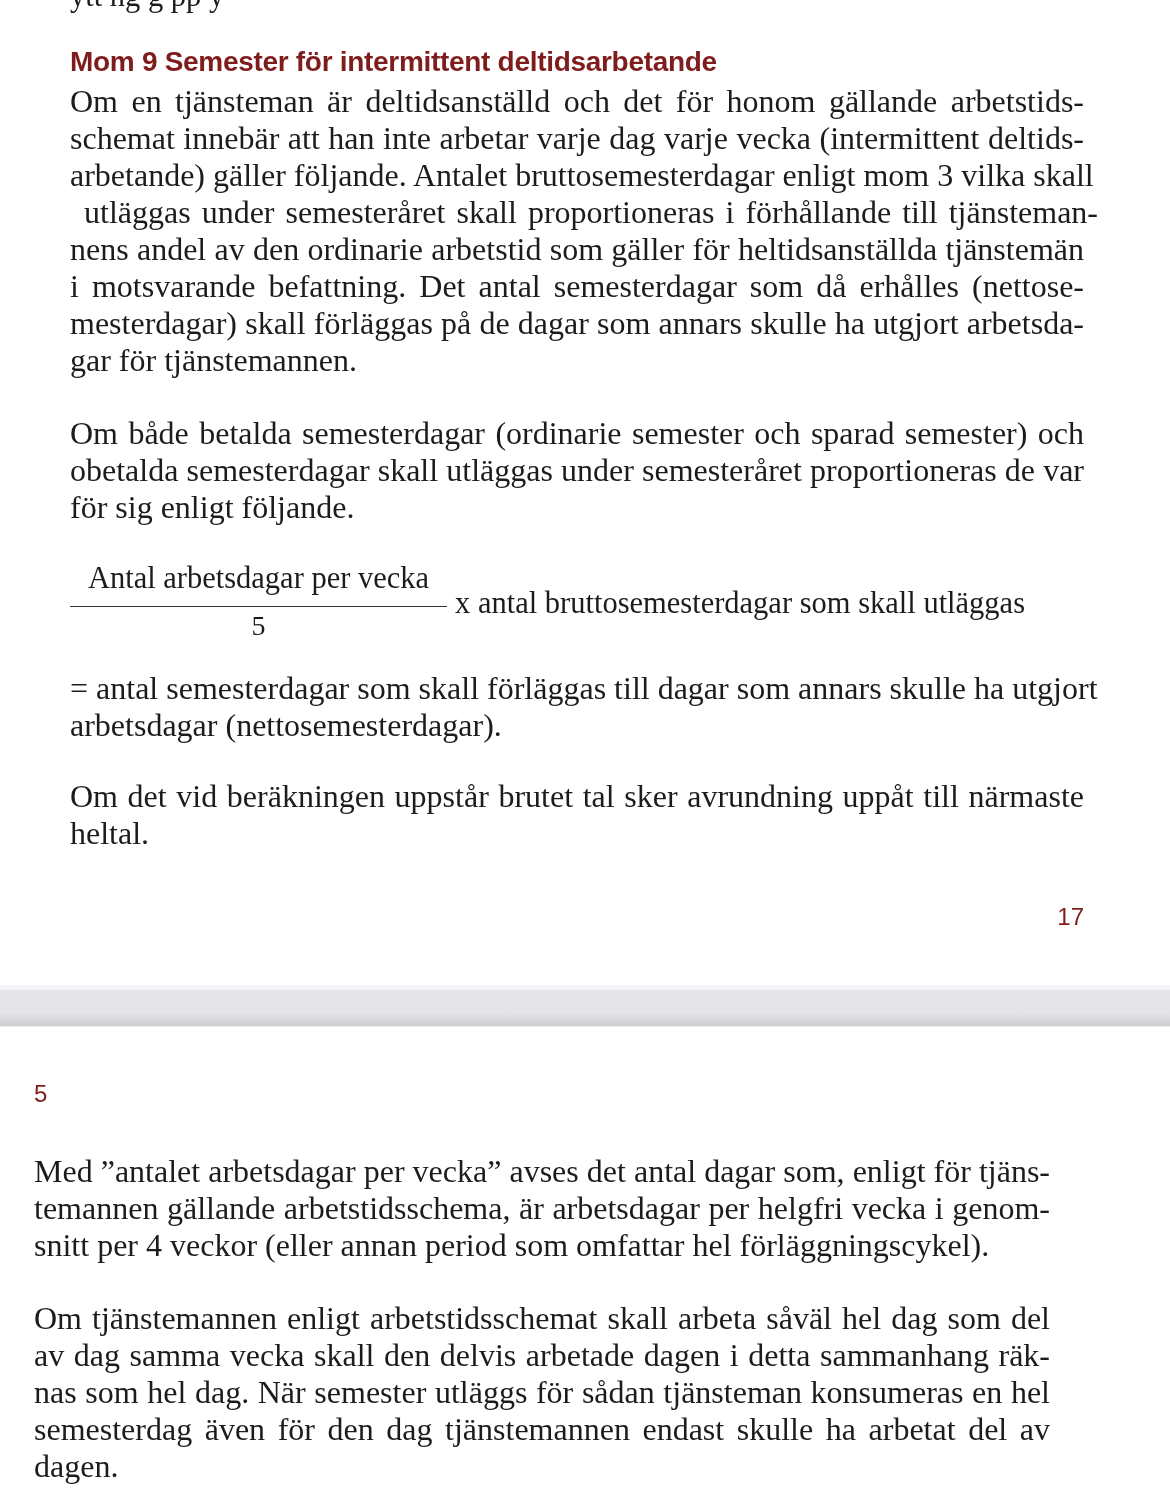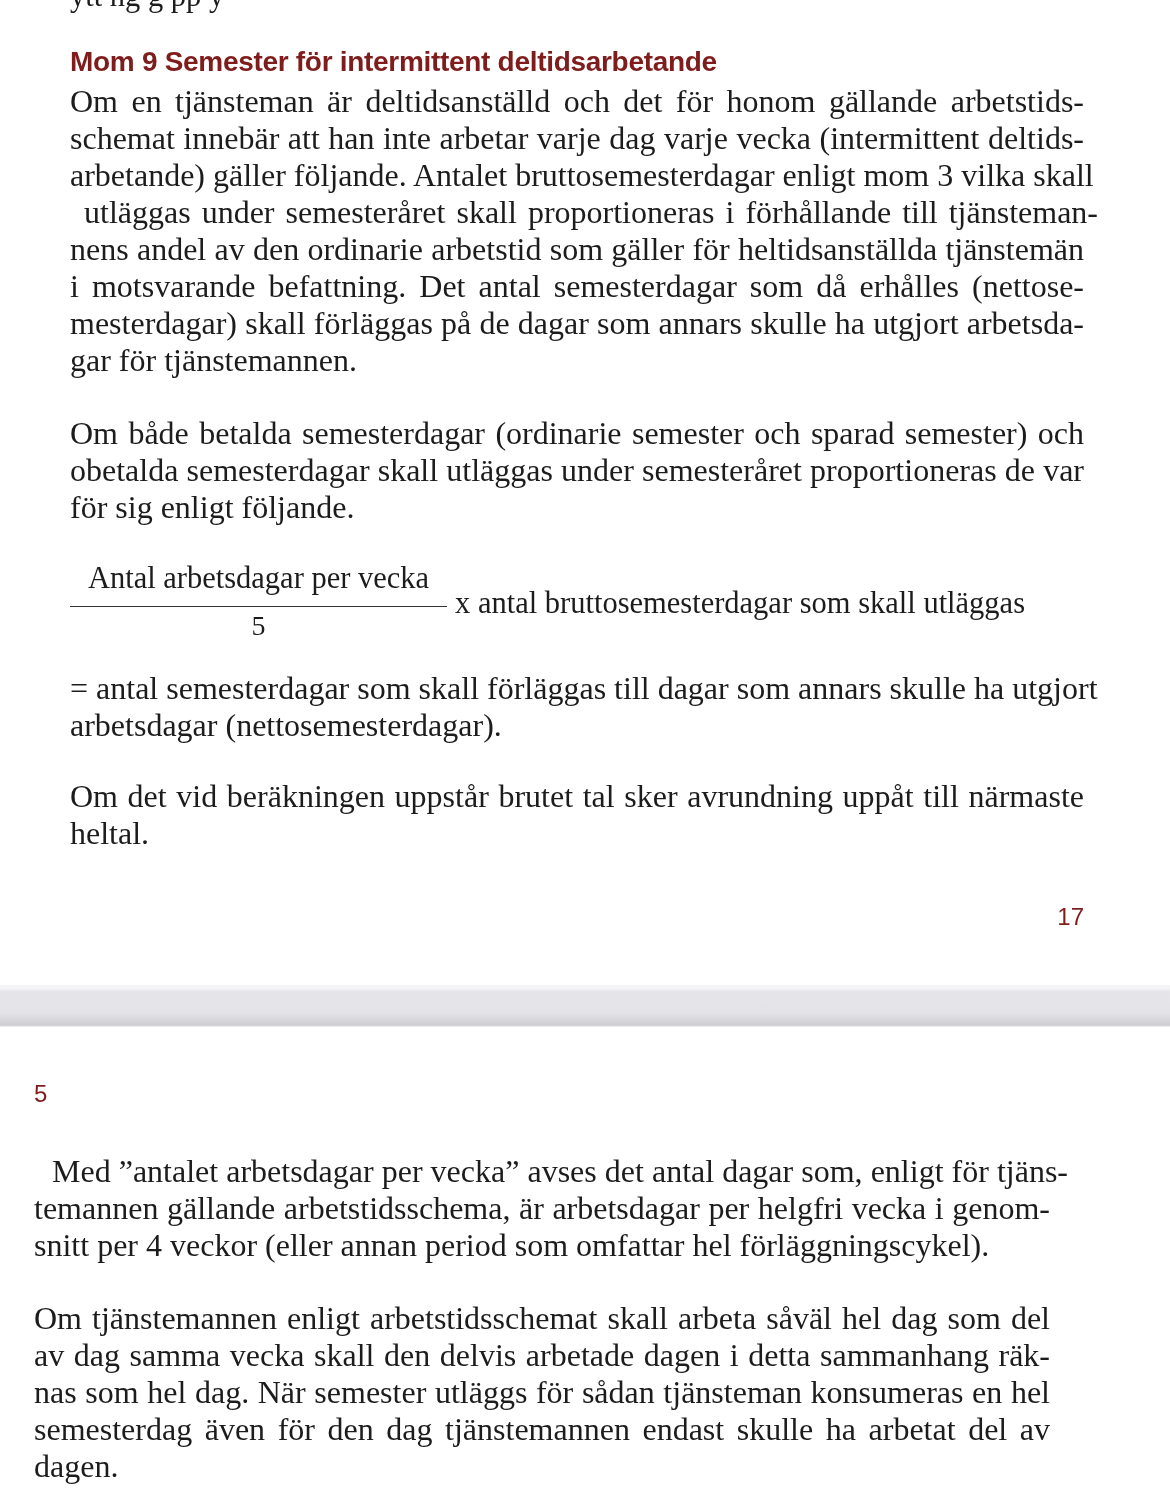--- a/index.html
+++ b/index.html
@@ -67,21 +67,21 @@
 
   <div class="page-number-right sans">17</div>
 </div>
 
 <div class="divider"></div>
 
 <div class="page page-bottom"></div>
 <div class="page-number-left sans">5</div>
 
 <div>
-  <div class="line serif just" style="left:52px;top:1153px;width:1016px;">Med ”antalet arbetsdagar per vecka” avses det antal dagar som, enligt för tjäns-</div>
+  <div class="line serif just" style="left:34px;top:1153px;width:1016px;">Med ”antalet arbetsdagar per vecka” avses det antal dagar som, enligt för tjäns-</div>
   <div class="line serif just" style="left:34px;top:1190px;width:1016px;">temannen gällande arbetstidsschema, är arbetsdagar per helgfri vecka i genom-</div>
   <div class="line serif" style="left:34px;top:1227px;">snitt per 4 veckor (eller annan period som omfattar hel förläggningscykel).</div>
 </div>
 
 <div>
   <div class="line serif just" style="left:34px;top:1300px;width:1016px;">Om tjänstemannen enligt arbetstidsschemat skall arbeta såväl hel dag som del</div>
   <div class="line serif just" style="left:34px;top:1337px;width:1016px;">av dag samma vecka skall den delvis arbetade dagen i detta sammanhang räk-</div>
   <div class="line serif just" style="left:34px;top:1374px;width:1016px;">nas som hel dag. När semester utläggs för sådan tjänsteman konsumeras en hel</div>
   <div class="line serif just" style="left:34px;top:1411px;width:1016px;">semesterdag även för den dag tjänstemannen endast skulle ha arbetat del av</div>
   <div class="line serif" style="left:34px;top:1448px;">dagen.</div>

